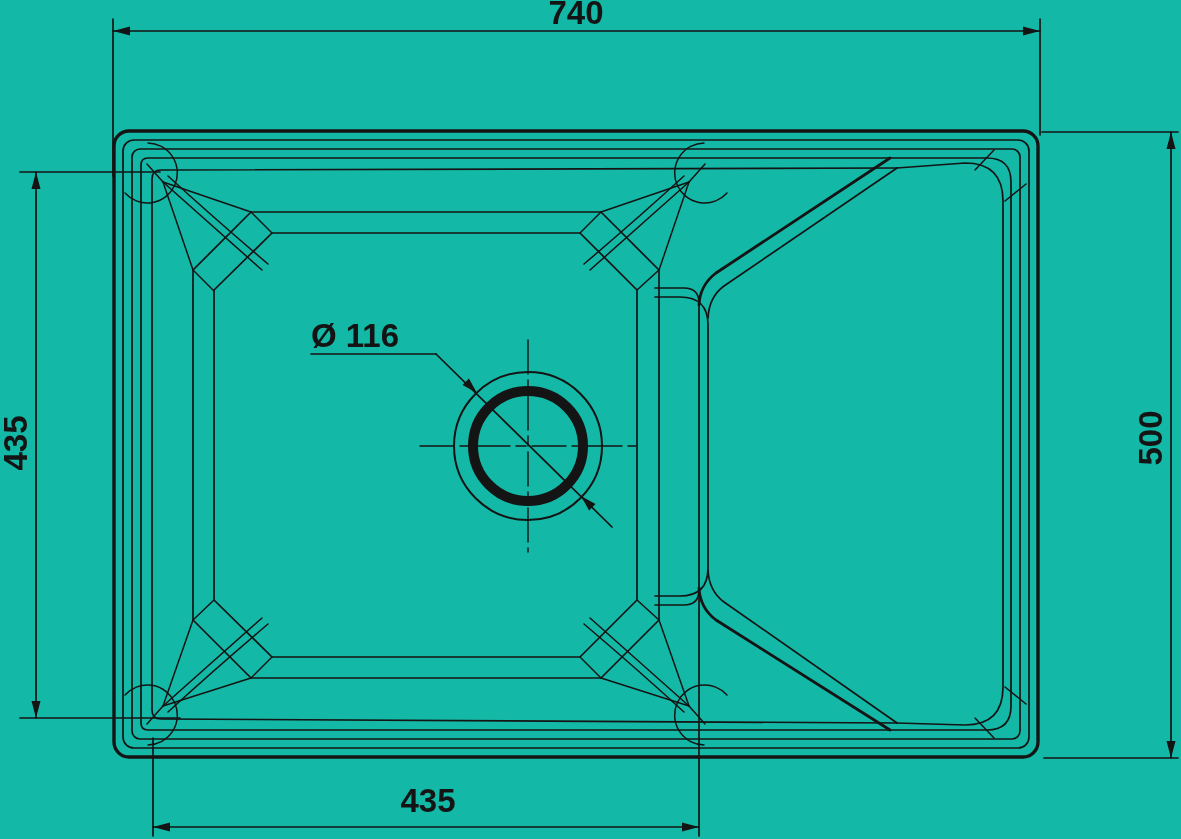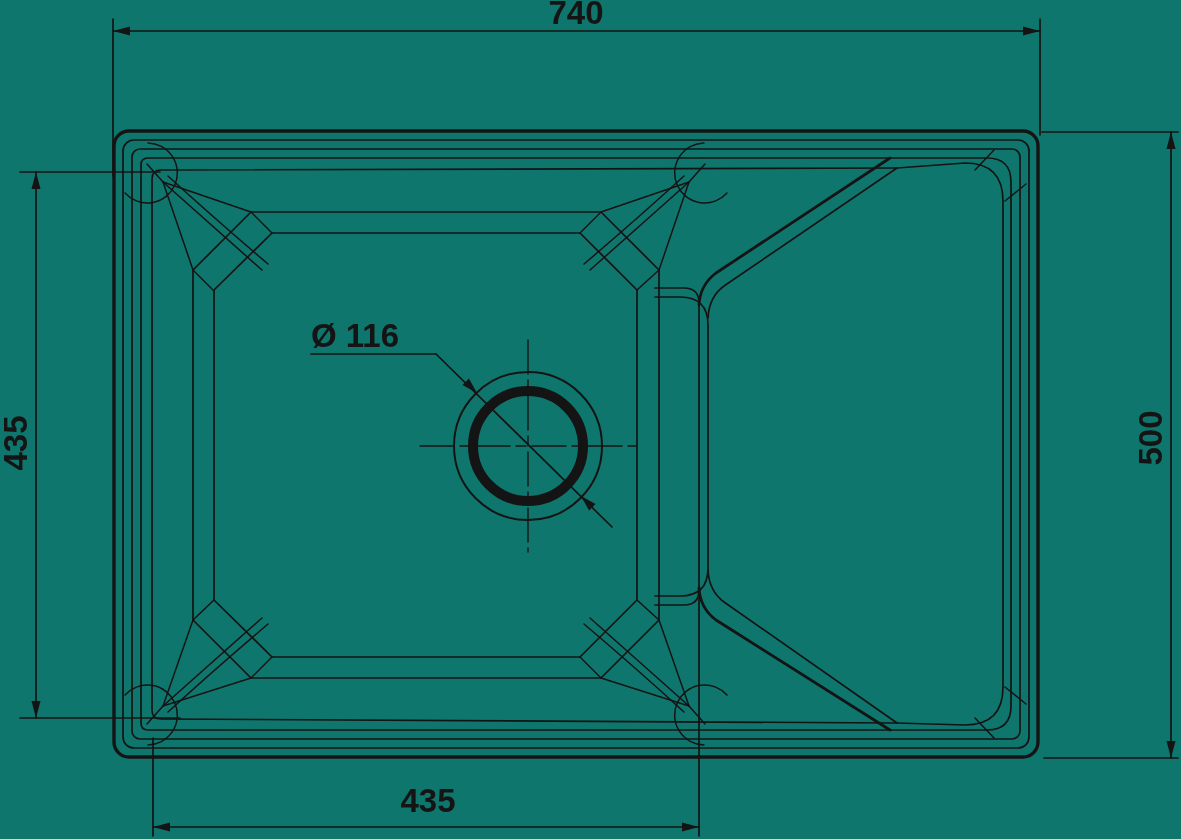--- a/index.html
+++ b/index.html
@@ -1,17 +1,17 @@
 <!DOCTYPE html>
 <html><head>
 <meta charset="utf-8">
 <style>
   html,body{margin:0;padding:0;background:#fff;}
   .canvas{
-    position:relative;width:1181px;height:839px;background:#0f766e;
+    position:relative;width:1181px;height:839px;background:#14b8a6;
     font-family:"Liberation Sans",sans-serif;
   }
   svg{display:block;}
   .dim-text{
     font-family:"Liberation Sans",sans-serif;
     font-weight:bold;font-size:33px;fill:#141414;
   }
 </style>
 </head>
 <body>

